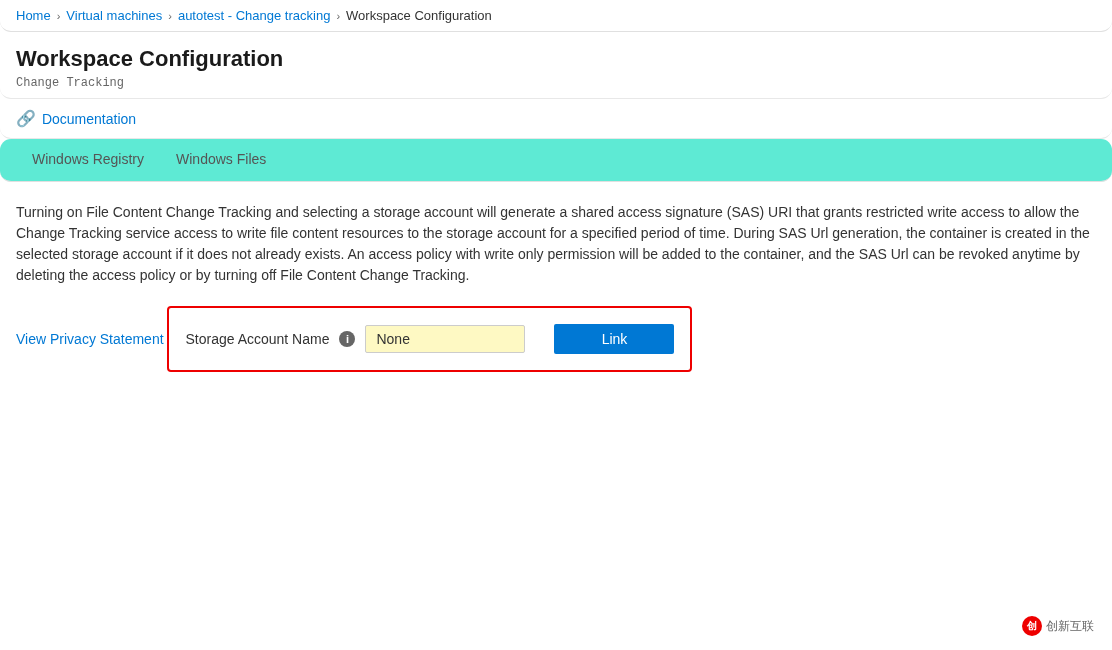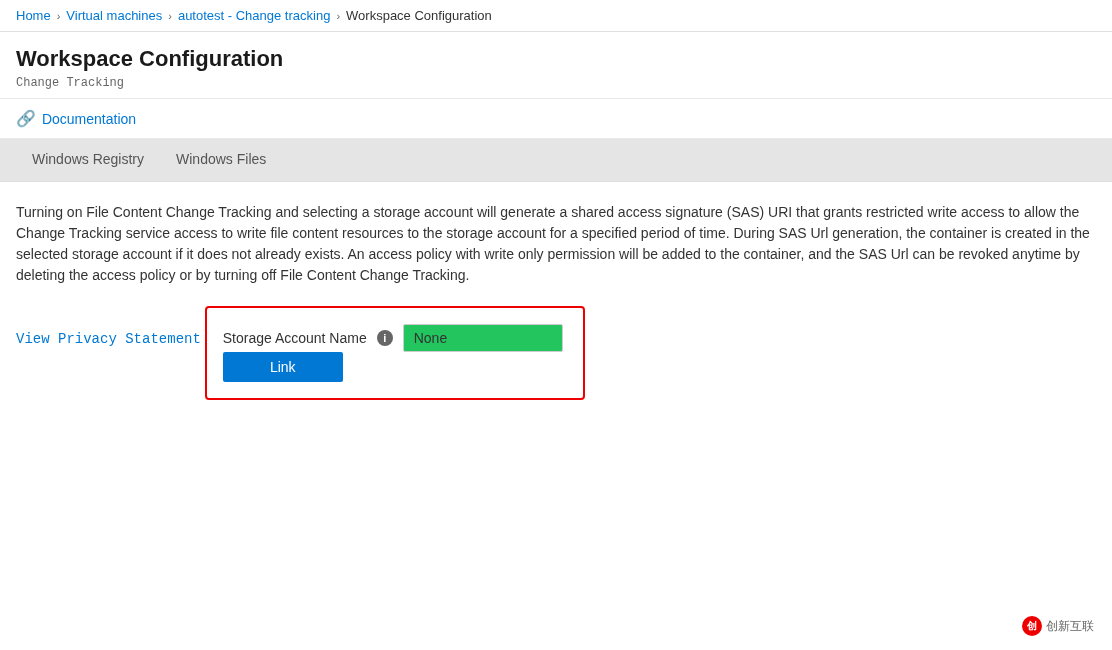--- a/index.html
+++ b/index.html
@@ -1,18 +1,19 @@
 <!DOCTYPE html>
 <html><head>
   <meta charset="utf-8">
   <style>
     * {
       box-sizing: border-box;
       margin: 0;
       padding: 0;
+      border-radius: 11px;
     }
 
     body {
       font-family: 'Segoe UI', Arial, sans-serif;
       font-size: 14px;
       background: #fff;
       color: #333;
       width: 1112px;
       height: 650px;
       overflow: hidden;
@@ -80,21 +81,21 @@
     }
 
     .link-icon {
       font-size: 16px;
     }
 
     .tabs-container {
       display: flex;
       border-bottom: 1px solid #e0e0e0;
       padding: 0 16px;
-      background: #e5e5e5;
+      background: #5eead4;
     }
 
     .tab {
       padding: 12px 16px;
       cursor: pointer;
       font-size: 14px;
       color: #555;
       border-bottom: 2px solid transparent;
       white-space: nowrap;
       text-decoration: none;
@@ -119,30 +120,29 @@
       line-height: 1.5;
       margin-bottom: 20px;
     }
 
     .privacy-link {
       color: #0078d4;
       text-decoration: none;
       font-size: 14px;
       display: inline-block;
       margin-bottom: 24px;
-      font-family: Liberation Mono, monospace;
     }
 
     .storage-box {
       border: 2px solid #e00;
       border-radius: 4px;
       padding: 16px;
       display: inline-flex;
-      flex-direction: column;
-      gap: 0;
+      flex-direction: row;
+      gap: 29px;
       min-width: 380px;
     }
 
     .storage-row {
       display: flex;
       align-items: center;
       gap: 10px;
     }
 
     .storage-label {
@@ -164,21 +164,21 @@
       font-weight: bold;
       cursor: pointer;
     }
 
     .storage-input {
       border: 1px solid #ccc;
       border-radius: 2px;
       padding: 5px 10px;
       font-size: 14px;
       color: #333;
-      background: #22c55e;
+      background: #fef9c3;
       width: 160px;
     }
 
     .link-button {
       background: #0078d4;
       color: #fff;
       border: none;
       padding: 7px 20px;
       font-size: 14px;
       cursor: pointer;

